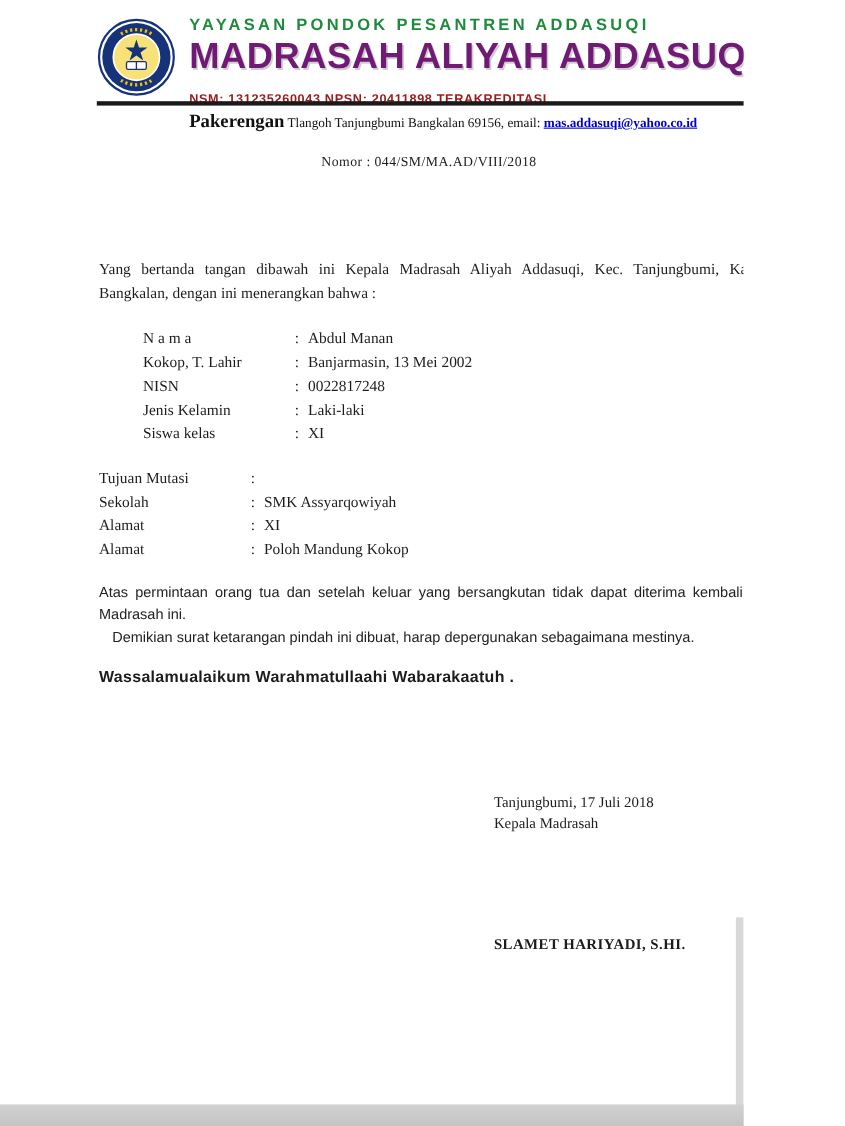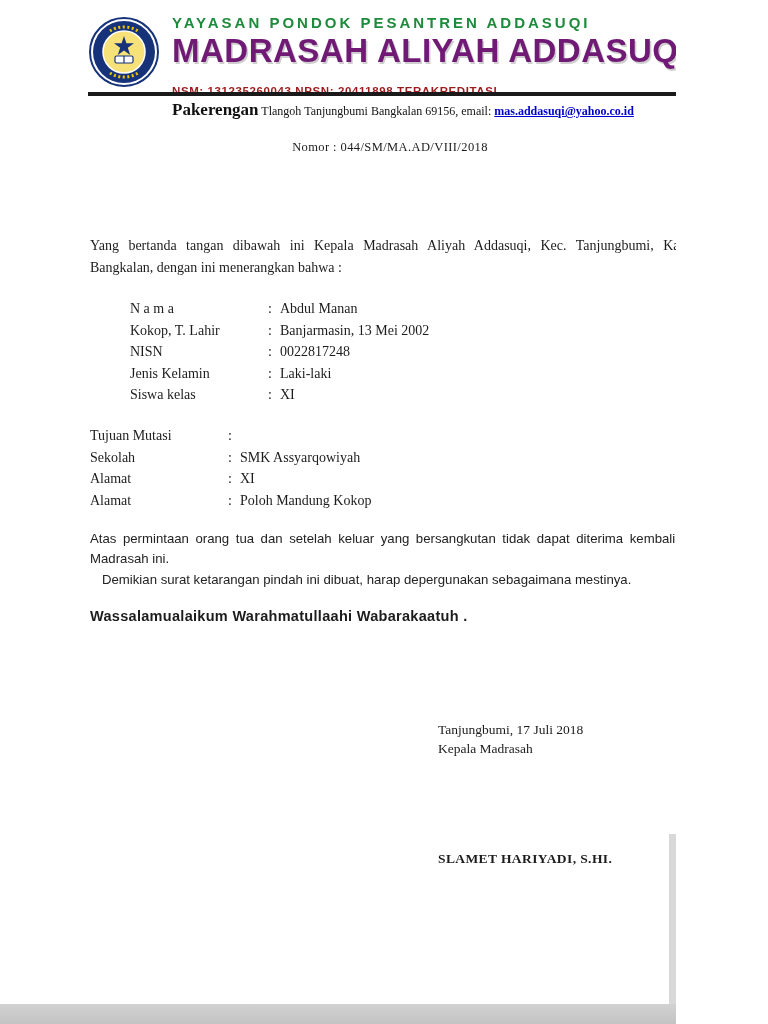--- a/index.html
+++ b/index.html
@@ -89,21 +89,21 @@
     font-family: "Liberation Sans", sans-serif;
     font-size: 13.2px; color: #222; margin-left: 12px;
   }
   .closing-salutation {
     position: absolute; top: 608px; left: 90px;
     font-family: "Liberation Sans", sans-serif;
     font-weight: bold; font-size: 14.5px; letter-spacing: 0.3px;
   }
 
   
-  .signature { position: absolute; top: 722px; left: 438px; font-size: 13.5px; }
+  .signature { position: absolute; top: 722px; left: 449px; font-size: 13.5px; }
   .sig-place-date { margin-bottom: 3px; }
   .sig-name {
     margin-top: 94px; font-weight: bold; letter-spacing: 0.4px; font-size: 13.5px;
   }
 
   
   .scan-bottom {
     position: absolute; left: 0; bottom: 0; width: 768px; height: 20px;
     background: linear-gradient(#d2d2d2, #c3c3c3);
   }

